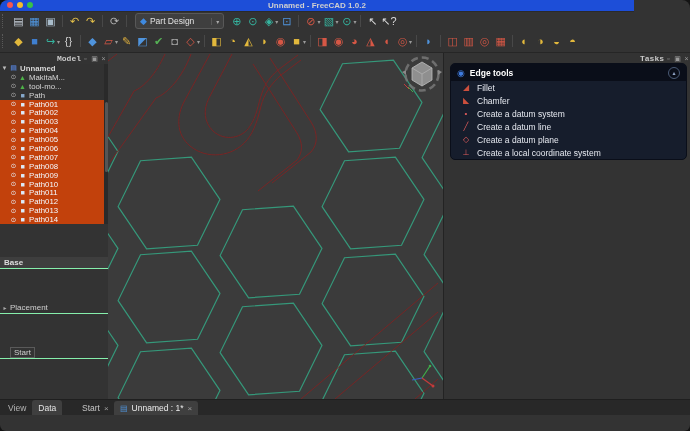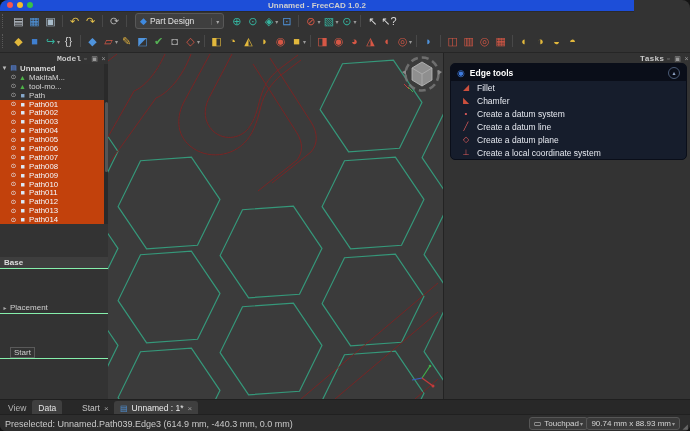--- a/index.html
+++ b/index.html
@@ -375,27 +375,14 @@
       <span>Start</span>
       <span class="tabx">×</span>
     </div>
     <div class="mditab active" style="left:114px">
       <span class="tabdoc">▤</span>
       <span>Unnamed : 1*</span>
       <span class="tabx">×</span>
     </div>
   </div>
 
-  <div class="statusbar">
-    <div class="statustext">Preselected: Unnamed.Path039.Edge3 (614.9 mm, -440.3 mm, 0.0 mm)</div>
-    <div class="sbtn" style="right:102px">
-      <span>▭</span>
-      <span>Touchpad</span>
-      <span class="dd">▾</span>
-    </div>
-    <div class="sbtn" style="right:10px">
-      <span>90.74 mm x 88.93 mm</span>
-      <span class="dd">▾</span>
-    </div>
-    <div class="grip">◢</div>
-  </div>
 
 </div>
 
 </body></html>

